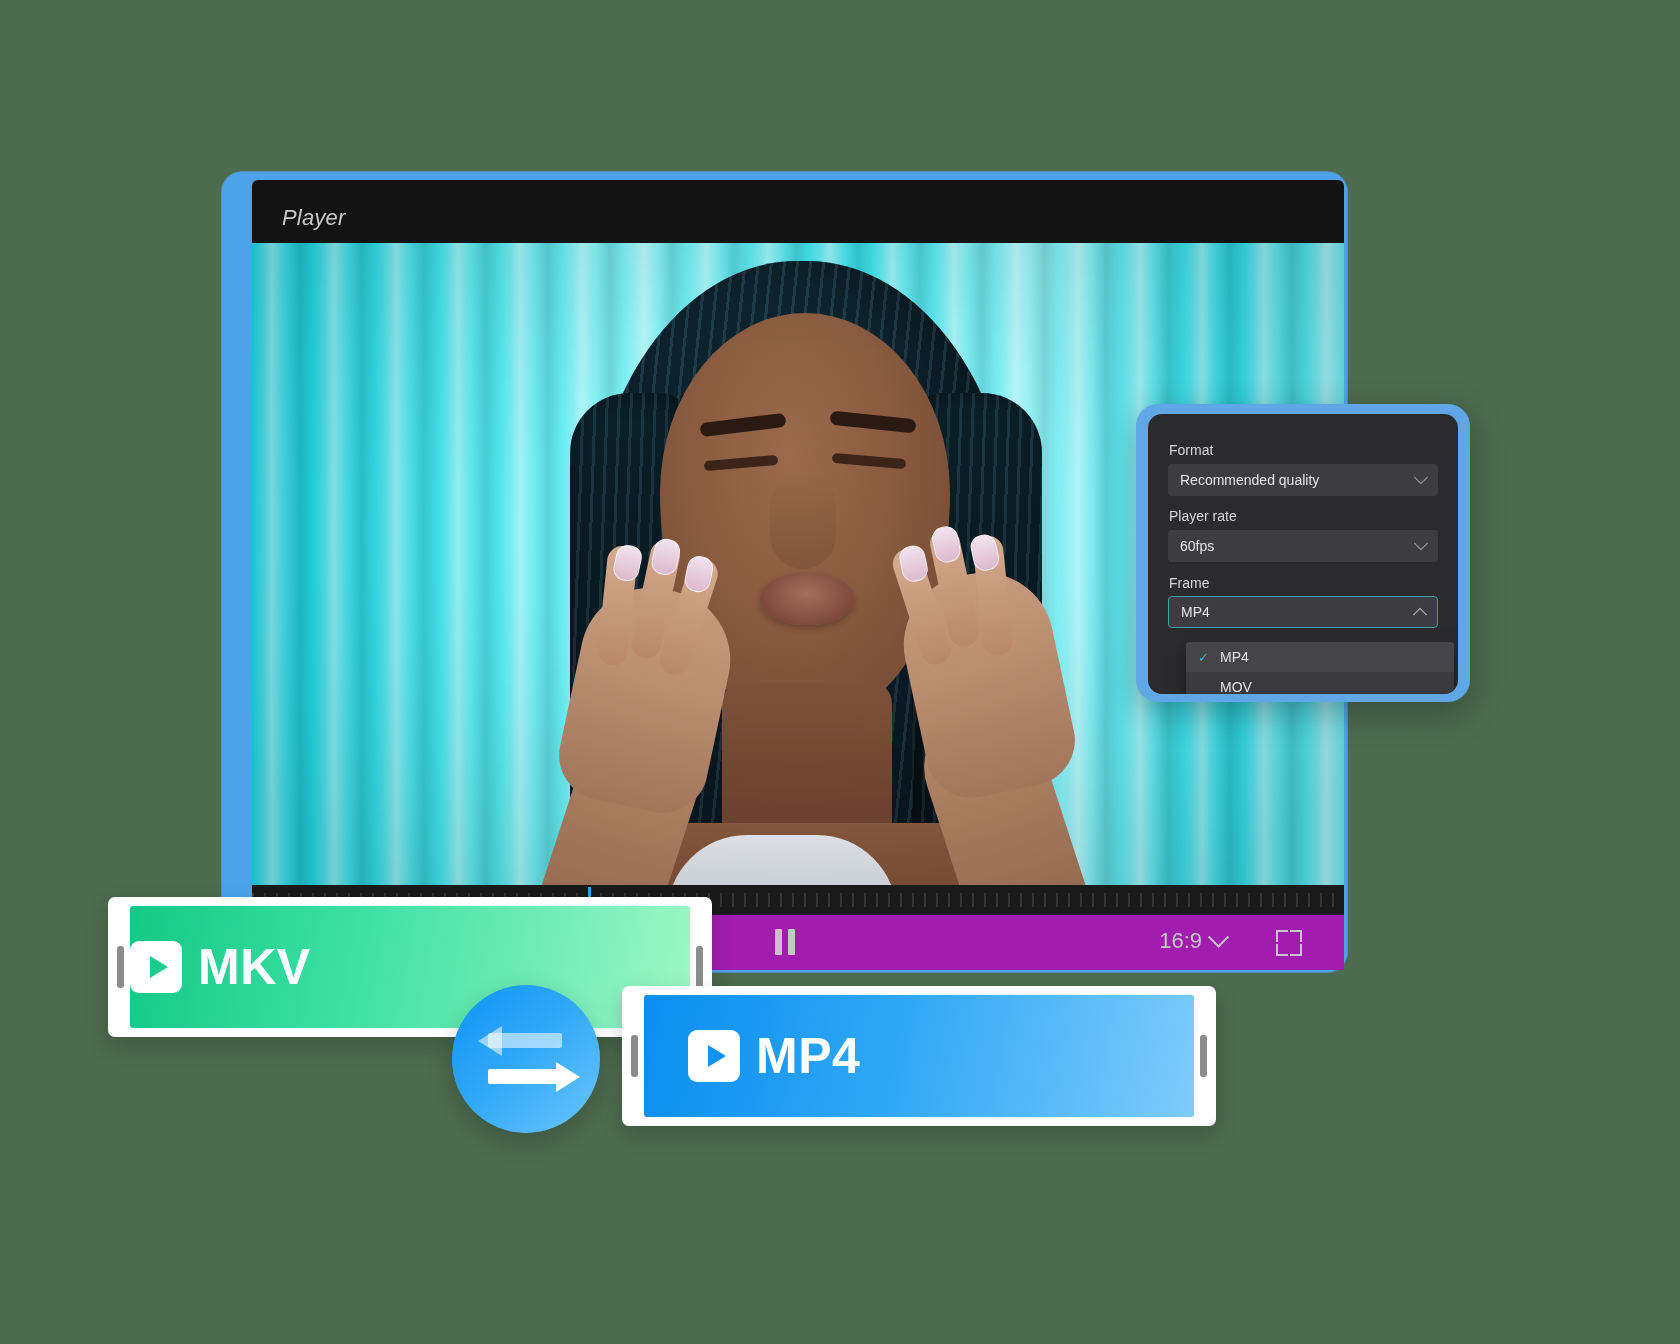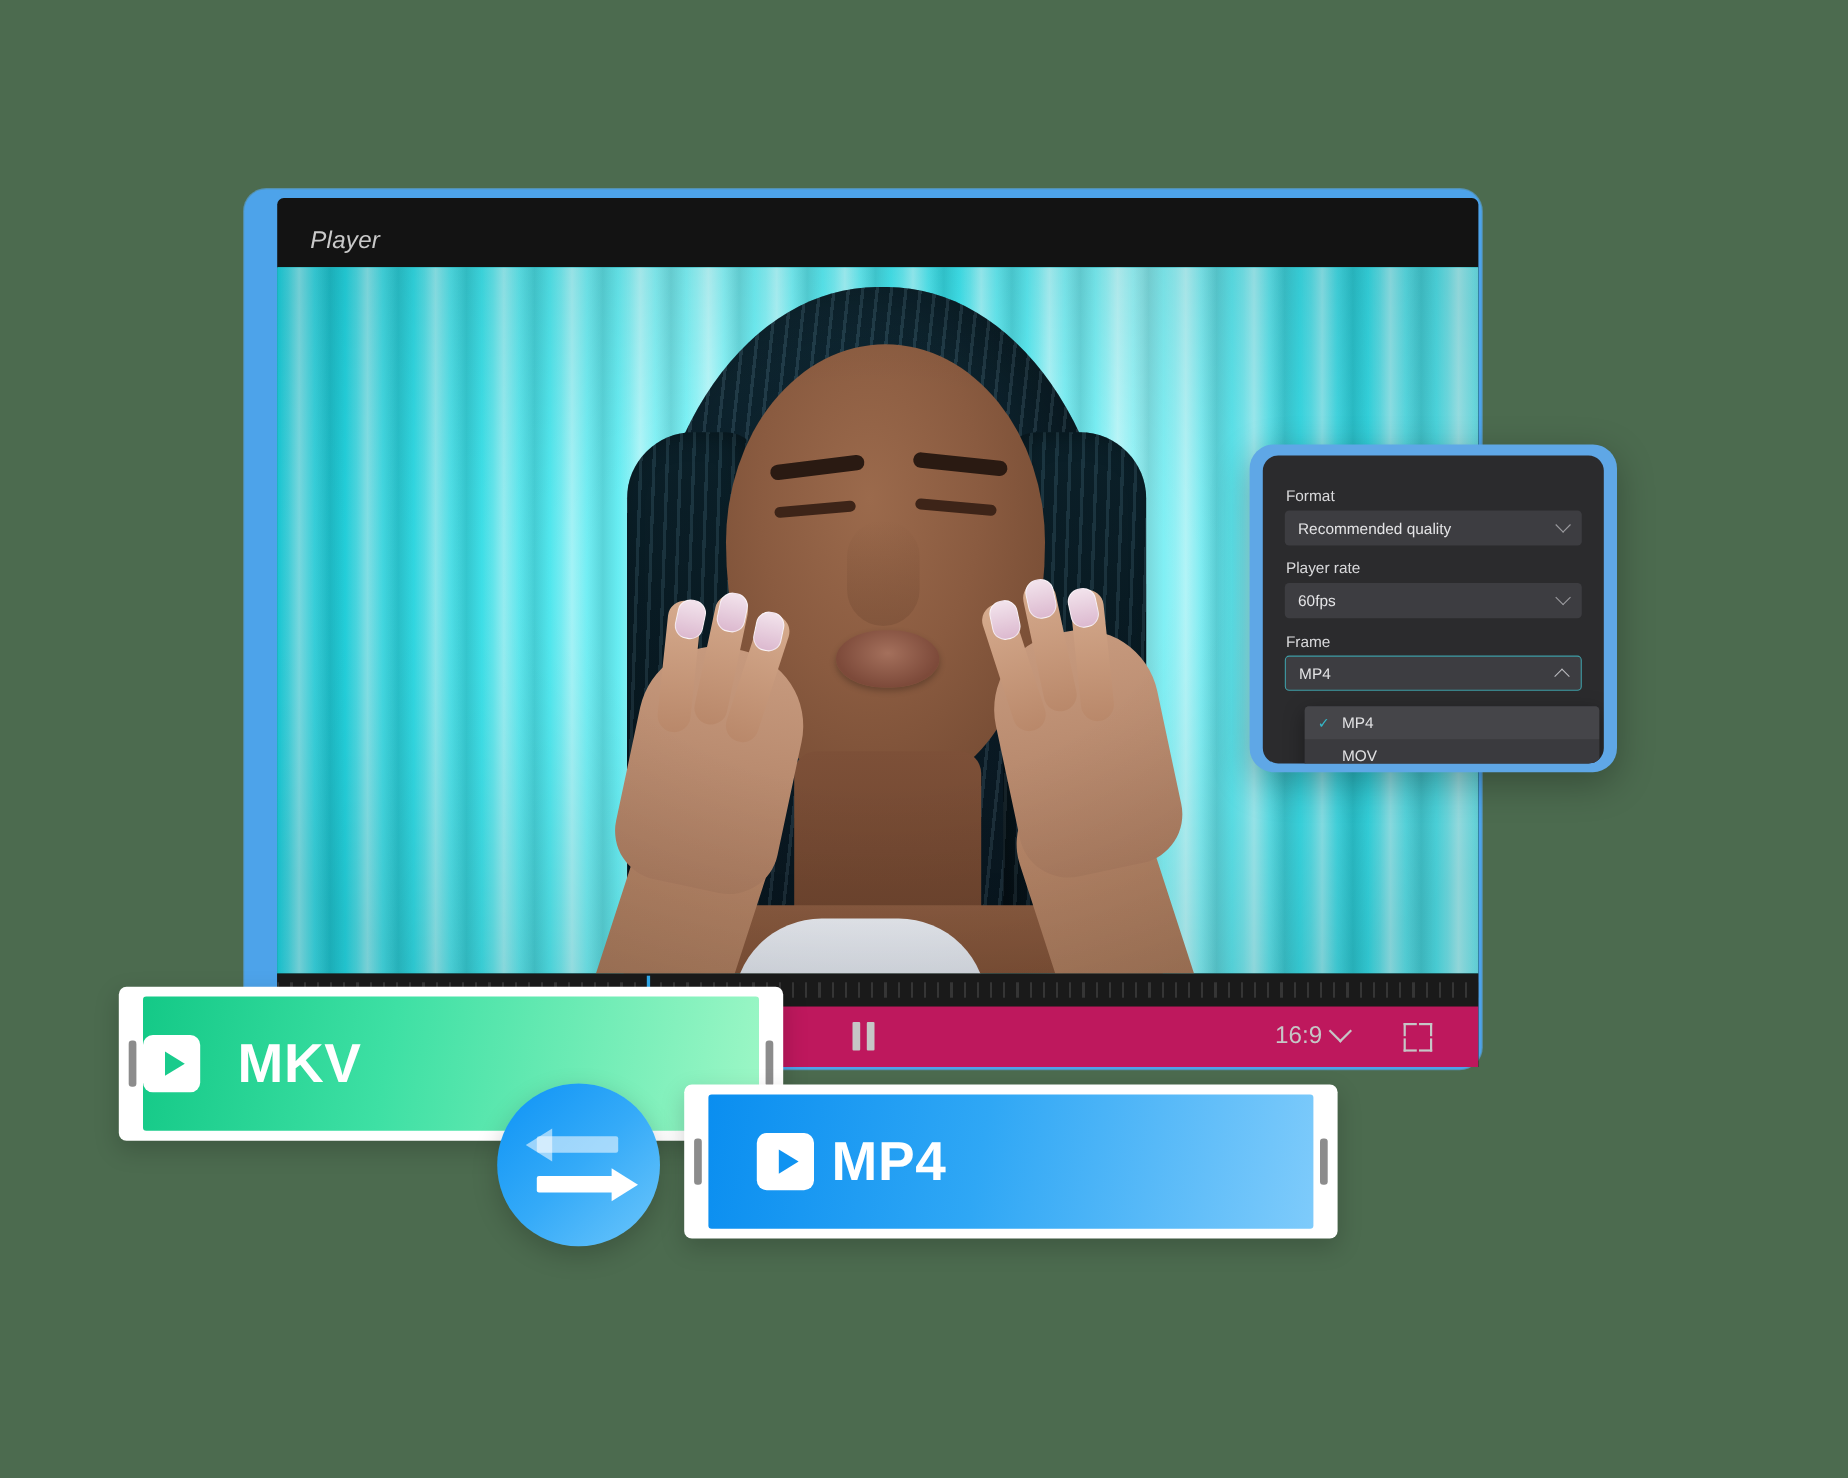--- a/index.html
+++ b/index.html
@@ -164,21 +164,21 @@
     background:repeating-linear-gradient(90deg,
        #3a3a3a 0px,#3a3a3a 2px, transparent 2px, transparent 12px);
     opacity:.85;
   }
   .playhead{
     position:absolute;left:336px;top:2px;width:3px;height:26px;background:#2ea7e8;
   }
   
   .controls{
     position:absolute;left:0;top:735px;width:1092px;height:55px;
-    background:#be185d;
+    background:#a21caf;
   }
   .btn-pause{
     position:absolute;left:521px;top:14px;width:26px;height:26px;cursor:pointer;
   }
   .btn-pause i{
     position:absolute;top:0;width:7px;height:26px;background:#c6c6c6;border-radius:1px;
   }
   .btn-pause i:first-child{left:2px;}
   .btn-pause i:last-child{left:15px;}
   .aspect{
@@ -267,21 +267,21 @@
   }
   .tri{
     width:0;height:0;border-top:11px solid transparent;border-bottom:11px solid transparent;
     border-left:18px solid #24c38e;margin-left:5px;
   }
 
   .mkv{left:108px;top:897px;width:604px;height:140px;}
   .mkv .fill{
     left:22px;top:9px;width:560px;height:122px;
     background:linear-gradient(100deg,#14c987 0%,#3ee0a4 40%,#9df7c6 100%);
-    box-sizing:border-box;gap:18px;
+    box-sizing:border-box;
   }
   .mkv .handle.l{left:9px;}
   .mkv .handle.r{right:9px;}
   .mkv .tri{border-left-color:#19cb8c;}
 
   .mp4{left:622px;top:986px;width:594px;height:140px;}
   .mp4 .fill{
     left:22px;top:9px;width:550px;height:122px;
     background:linear-gradient(100deg,#0a8ef0 0%,#2fa7f5 45%,#7ecbfb 100%);
     padding-left:44px;box-sizing:border-box;

